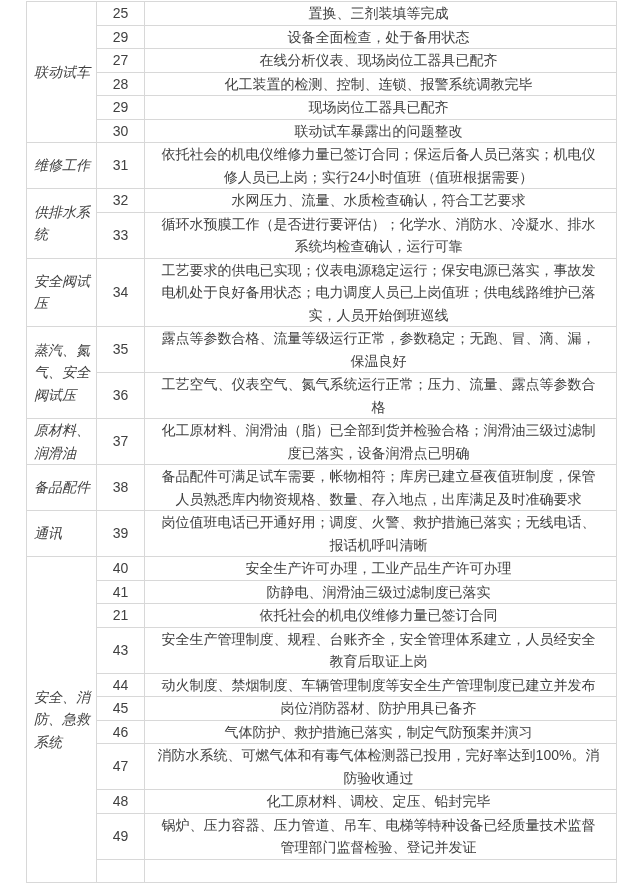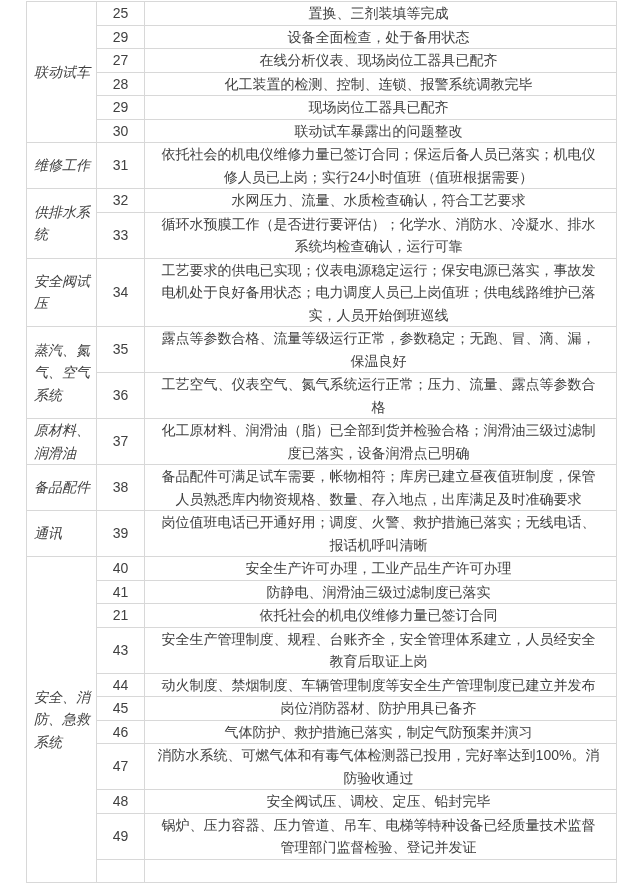--- a/index.html
+++ b/index.html
@@ -101,21 +101,21 @@
         <tr>
           <td class="num">33</td>
           <td class="txt">循环水预膜工作（是否进行要评估）；化学水、消防水、冷凝水、排水系统均检查确认，运行可靠</td>
         </tr>
         <tr>
           <td class="cat" rowspan="1">安全阀试压</td>
           <td class="num">34</td>
           <td class="txt">工艺要求的供电已实现；仪表电源稳定运行；保安电源已落实，事故发电机处于良好备用状态；电力调度人员已上岗值班；供电线路维护已落实，人员开始倒班巡线</td>
         </tr>
         <tr>
-          <td class="cat" rowspan="2">蒸汽、氮气、空气系统</td>
+          <td class="cat" rowspan="2">蒸汽、氮气、安全阀试压</td>
           <td class="num">35</td>
           <td class="txt">露点等参数合格、流量等级运行正常，参数稳定；无跑、冒、滴、漏，保温良好</td>
         </tr>
         <tr>
           <td class="num">36</td>
           <td class="txt">工艺空气、仪表空气、氮气系统运行正常；压力、流量、露点等参数合格</td>
         </tr>
         <tr>
           <td class="cat" rowspan="1">原材料、润滑油</td>
           <td class="num">37</td>
@@ -159,21 +159,21 @@
         <tr>
           <td class="num">46</td>
           <td class="txt">气体防护、救护措施已落实，制定气防预案并演习</td>
         </tr>
         <tr>
           <td class="num">47</td>
           <td class="txt">消防水系统、可燃气体和有毒气体检测器已投用，完好率达到100%。消防验收通过</td>
         </tr>
         <tr>
           <td class="num">48</td>
-          <td class="txt">安全阀试压、调校、定压、铅封完毕</td>
+          <td class="txt">化工原材料、调校、定压、铅封完毕</td>
         </tr>
         <tr>
           <td class="num">49</td>
           <td class="txt">锅炉、压力容器、压力管道、吊车、电梯等特种设备已经质量技术监督管理部门监督检验、登记并发证</td>
         </tr>
         <tr class="empty-row">
           <td class="num"></td>
           <td class="txt"></td>
         </tr>
       </tbody>

